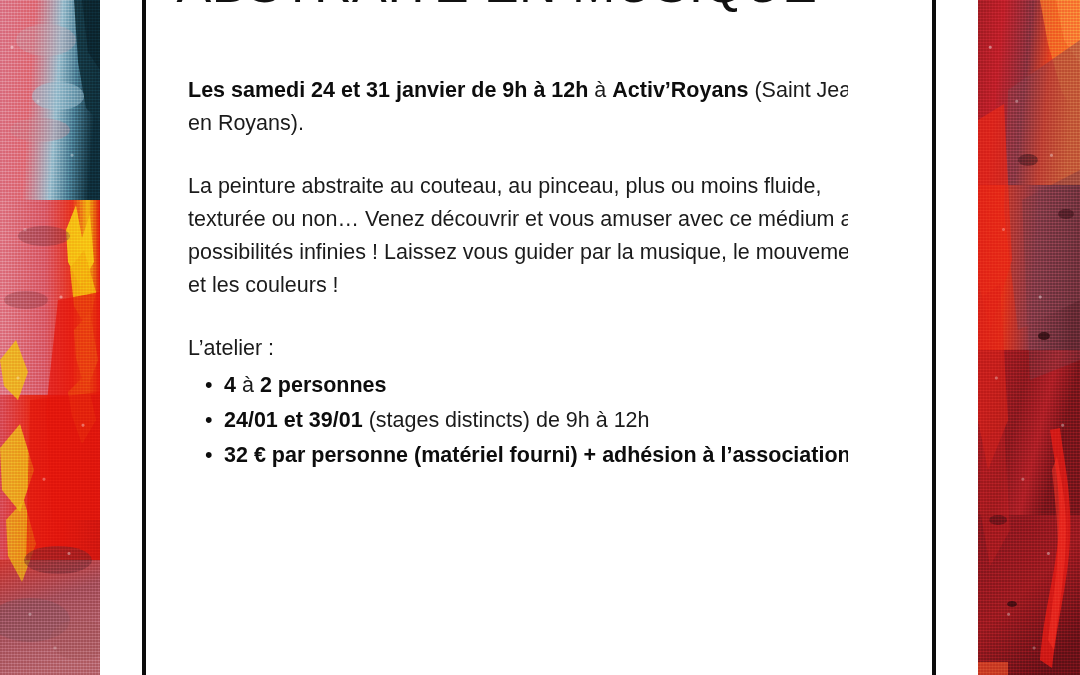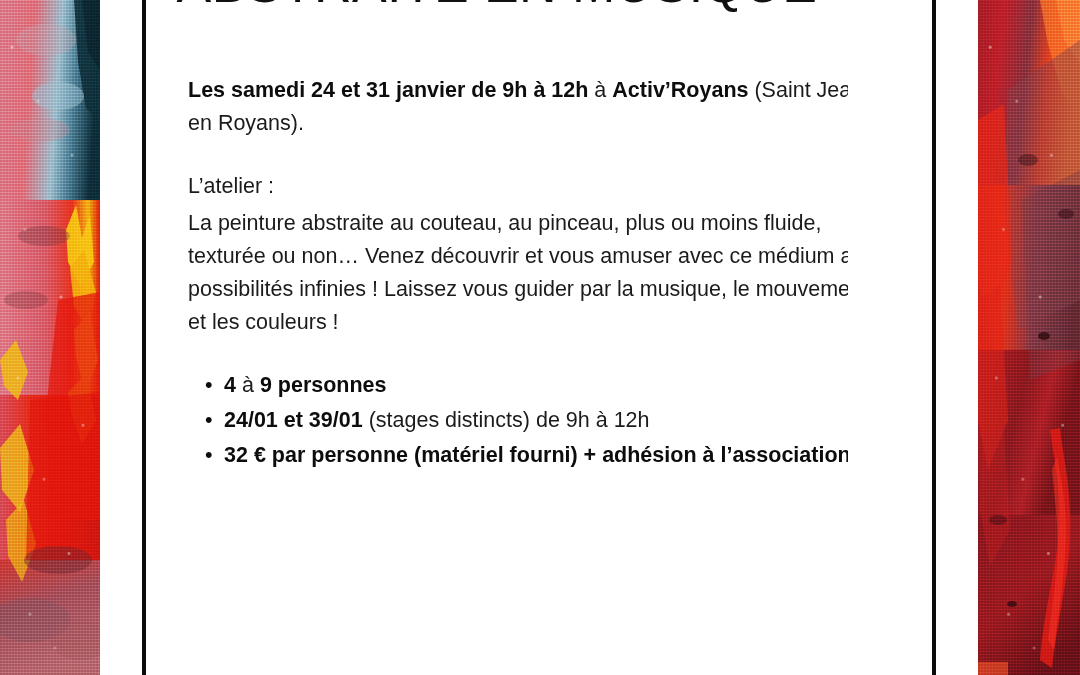--- a/index.html
+++ b/index.html
@@ -227,27 +227,27 @@
 
   <div id="content">
 
     <h1 class="title">ABSTRAITE EN MUSIQUE</h1>
 
     <div class="body-block">
 
       <p class="para tight"><strong>Les samedi 24 et 31 janvier de 9h à 12h</strong><span class="reg"> à </span><strong>Activ’Royans</strong><span class="reg"> (Saint Jean en Royans).</span></p>
 
 
+      <p class="para">La peinture abstraite au couteau, au pinceau, plus ou moins fluide, texturée ou non… Venez découvrir et vous amuser avec ce médium aux possibilités infinies ! Laissez vous guider par la musique, le mouvement et les couleurs !</p>
+
       <p class="para nogap">L’atelier :</p>
-
-      <p class="para">La peinture abstraite au couteau, au pinceau, plus ou moins fluide, texturée ou non… Venez découvrir et vous amuser avec ce médium aux possibilités infinies ! Laissez vous guider par la musique, le mouvement et les couleurs !</p>
 
       <ul class="atelier-list">
         <li>
-          <span class="bullet">•</span><strong>4</strong><span class="reg"> à </span><strong>9 personnes</strong><span class="reg"></span>
+          <span class="bullet">•</span><strong>4</strong><span class="reg"> à </span><strong>2 personnes</strong><span class="reg"></span>
         </li>
         <li>
           <span class="bullet">•</span><strong>24/01 et 39/01</strong><span class="reg"></span><strong></strong><span class="reg"> (stages distincts) de 9h à 12h</span>
         </li>
         <li>
           <span class="bullet">•</span><strong>32 € par personne (matériel fourni) + adhésion à l’association</strong><span class="reg"></span><strong></strong><span class="reg"></span>
         </li>
       </ul>
 
 

